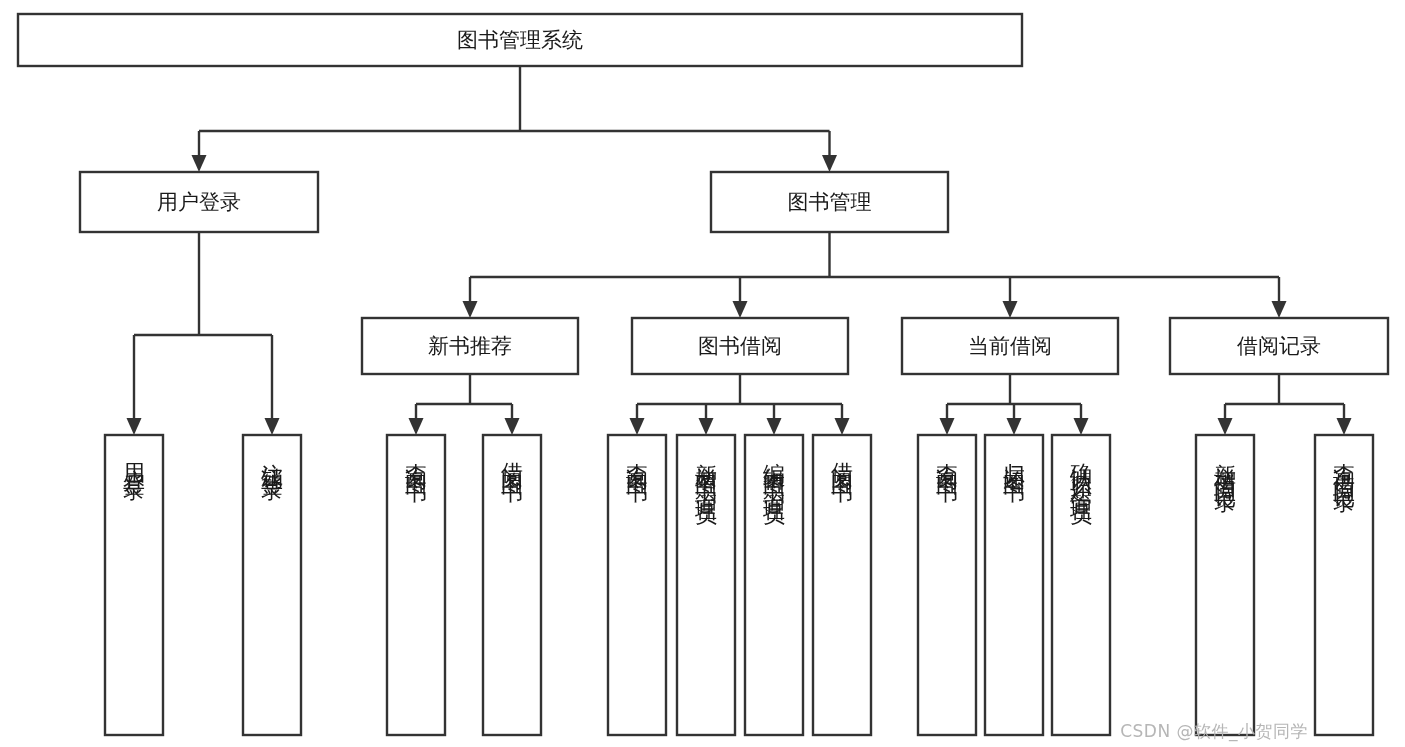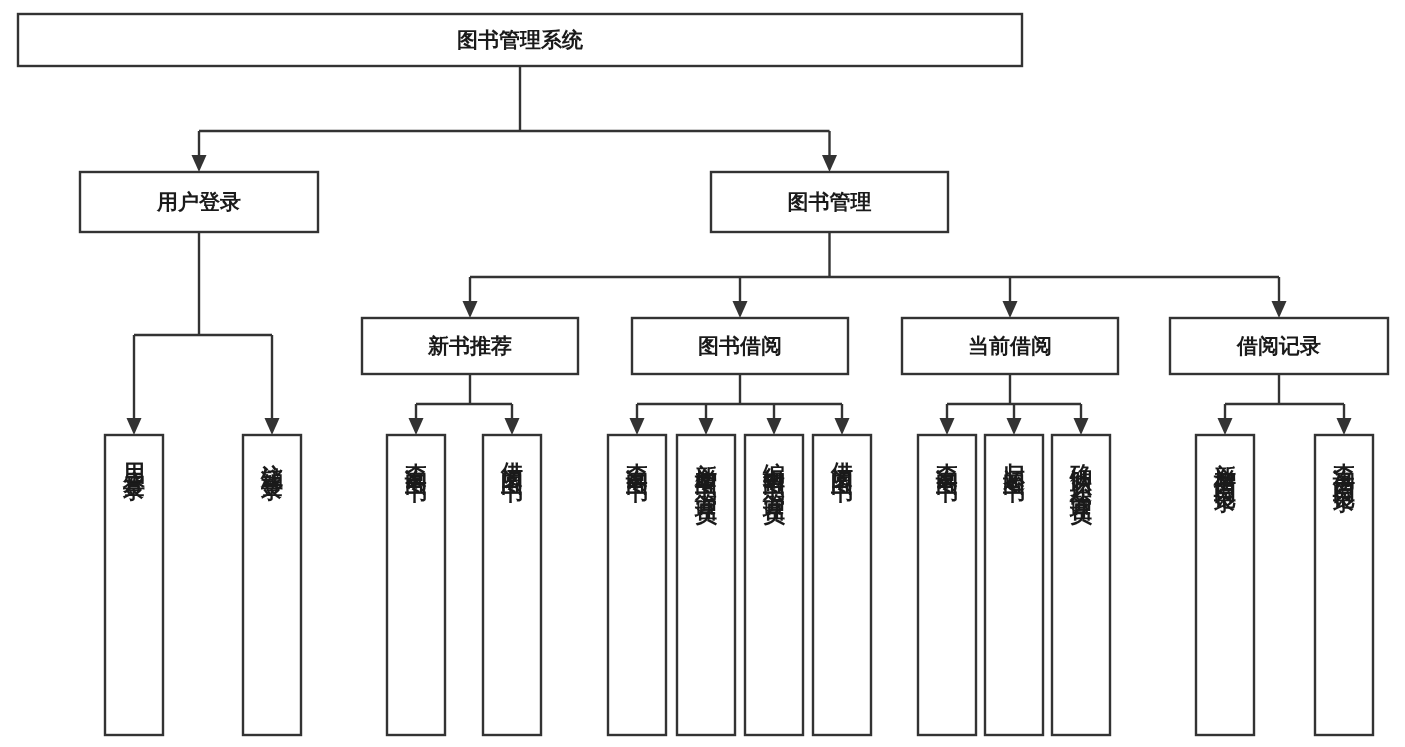--- a/index.html
+++ b/index.html
@@ -12,21 +12,20 @@
     font-family: "DejaVu Sans", "Liberation Sans", sans-serif;
     width: 1405px;
     height: 747px;
     overflow: hidden;
   }
   #diagram-root {
     position: relative;
     width: 1318px;
     height: 747px;
     background: #ffffff;
-    font-weight: bold;
   }
   svg#tree-svg {
     position: absolute;
     left: 0;
     top: 0;
     width: 1405px;
     height: 747px;
     display: block;
   }
   .node-box {
@@ -208,14 +207,15 @@
         <span class="vlabel-text">确认归还（管理员）</span>
       </div>
       <div class="vlabel-wrap" style="left: 1196px; top: 445px; width: 58px; height: 286px;">
         <span class="vlabel-text">新增借阅记录</span>
       </div>
       <div class="vlabel-wrap" style="left: 1315px; top: 445px; width: 58px; height: 286px;">
         <span class="vlabel-text">查询借阅记录</span>
       </div>
     </div>
 
+  <div class="watermark-text">CSDN @软件_小贺同学</div>
 
 </div>
 
 </body></html>

